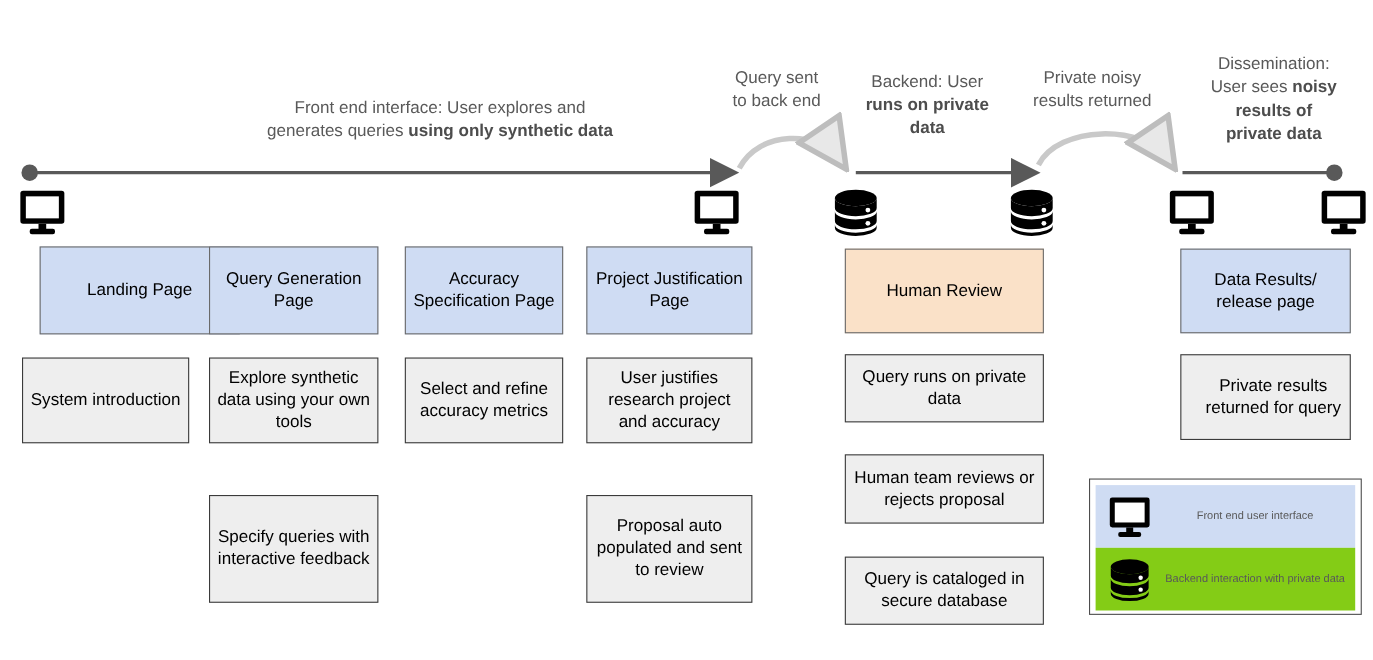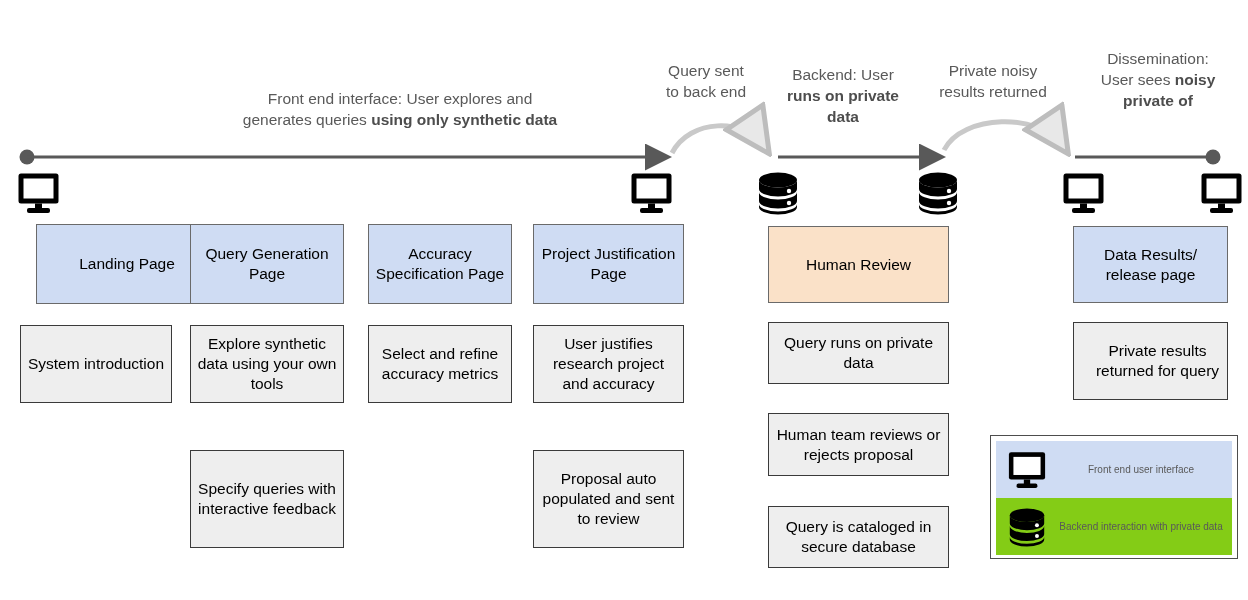--- a/index.html
+++ b/index.html
@@ -111,21 +111,22 @@
   </div>
 
   <div class="cap" style="left:922px;top:60px;width:142px;">
     <div><span>Private noisy</span></div>
     <div><span>results returned</span></div>
   </div>
 
   <div class="cap" style="left:1078px;top:48px;width:160px;">
     <div><span>Dissemination:</span></div>
     <div><span>User sees </span><b>noisy</b></div>
-    <div><b>private of</b></div>
+    <div><b>results of</b></div>
+    <div><b>private data</b></div>
   </div>
 
   <div class="icon" style="left:17px;top:172px;">
     <svg width="43" height="42" viewBox="0 0 43 42" aria-hidden="true">
       <rect x="1.5" y="1.5" width="40" height="30" rx="2.5" fill="#000"></rect>
       <rect x="6.5" y="6.5" width="30" height="20" fill="#fff"></rect>
       <rect x="18" y="31.5" width="7" height="5" fill="#000"></rect>
       <rect x="10" y="36" width="23" height="5" rx="2" fill="#000"></rect>
     </svg>
   </div>

